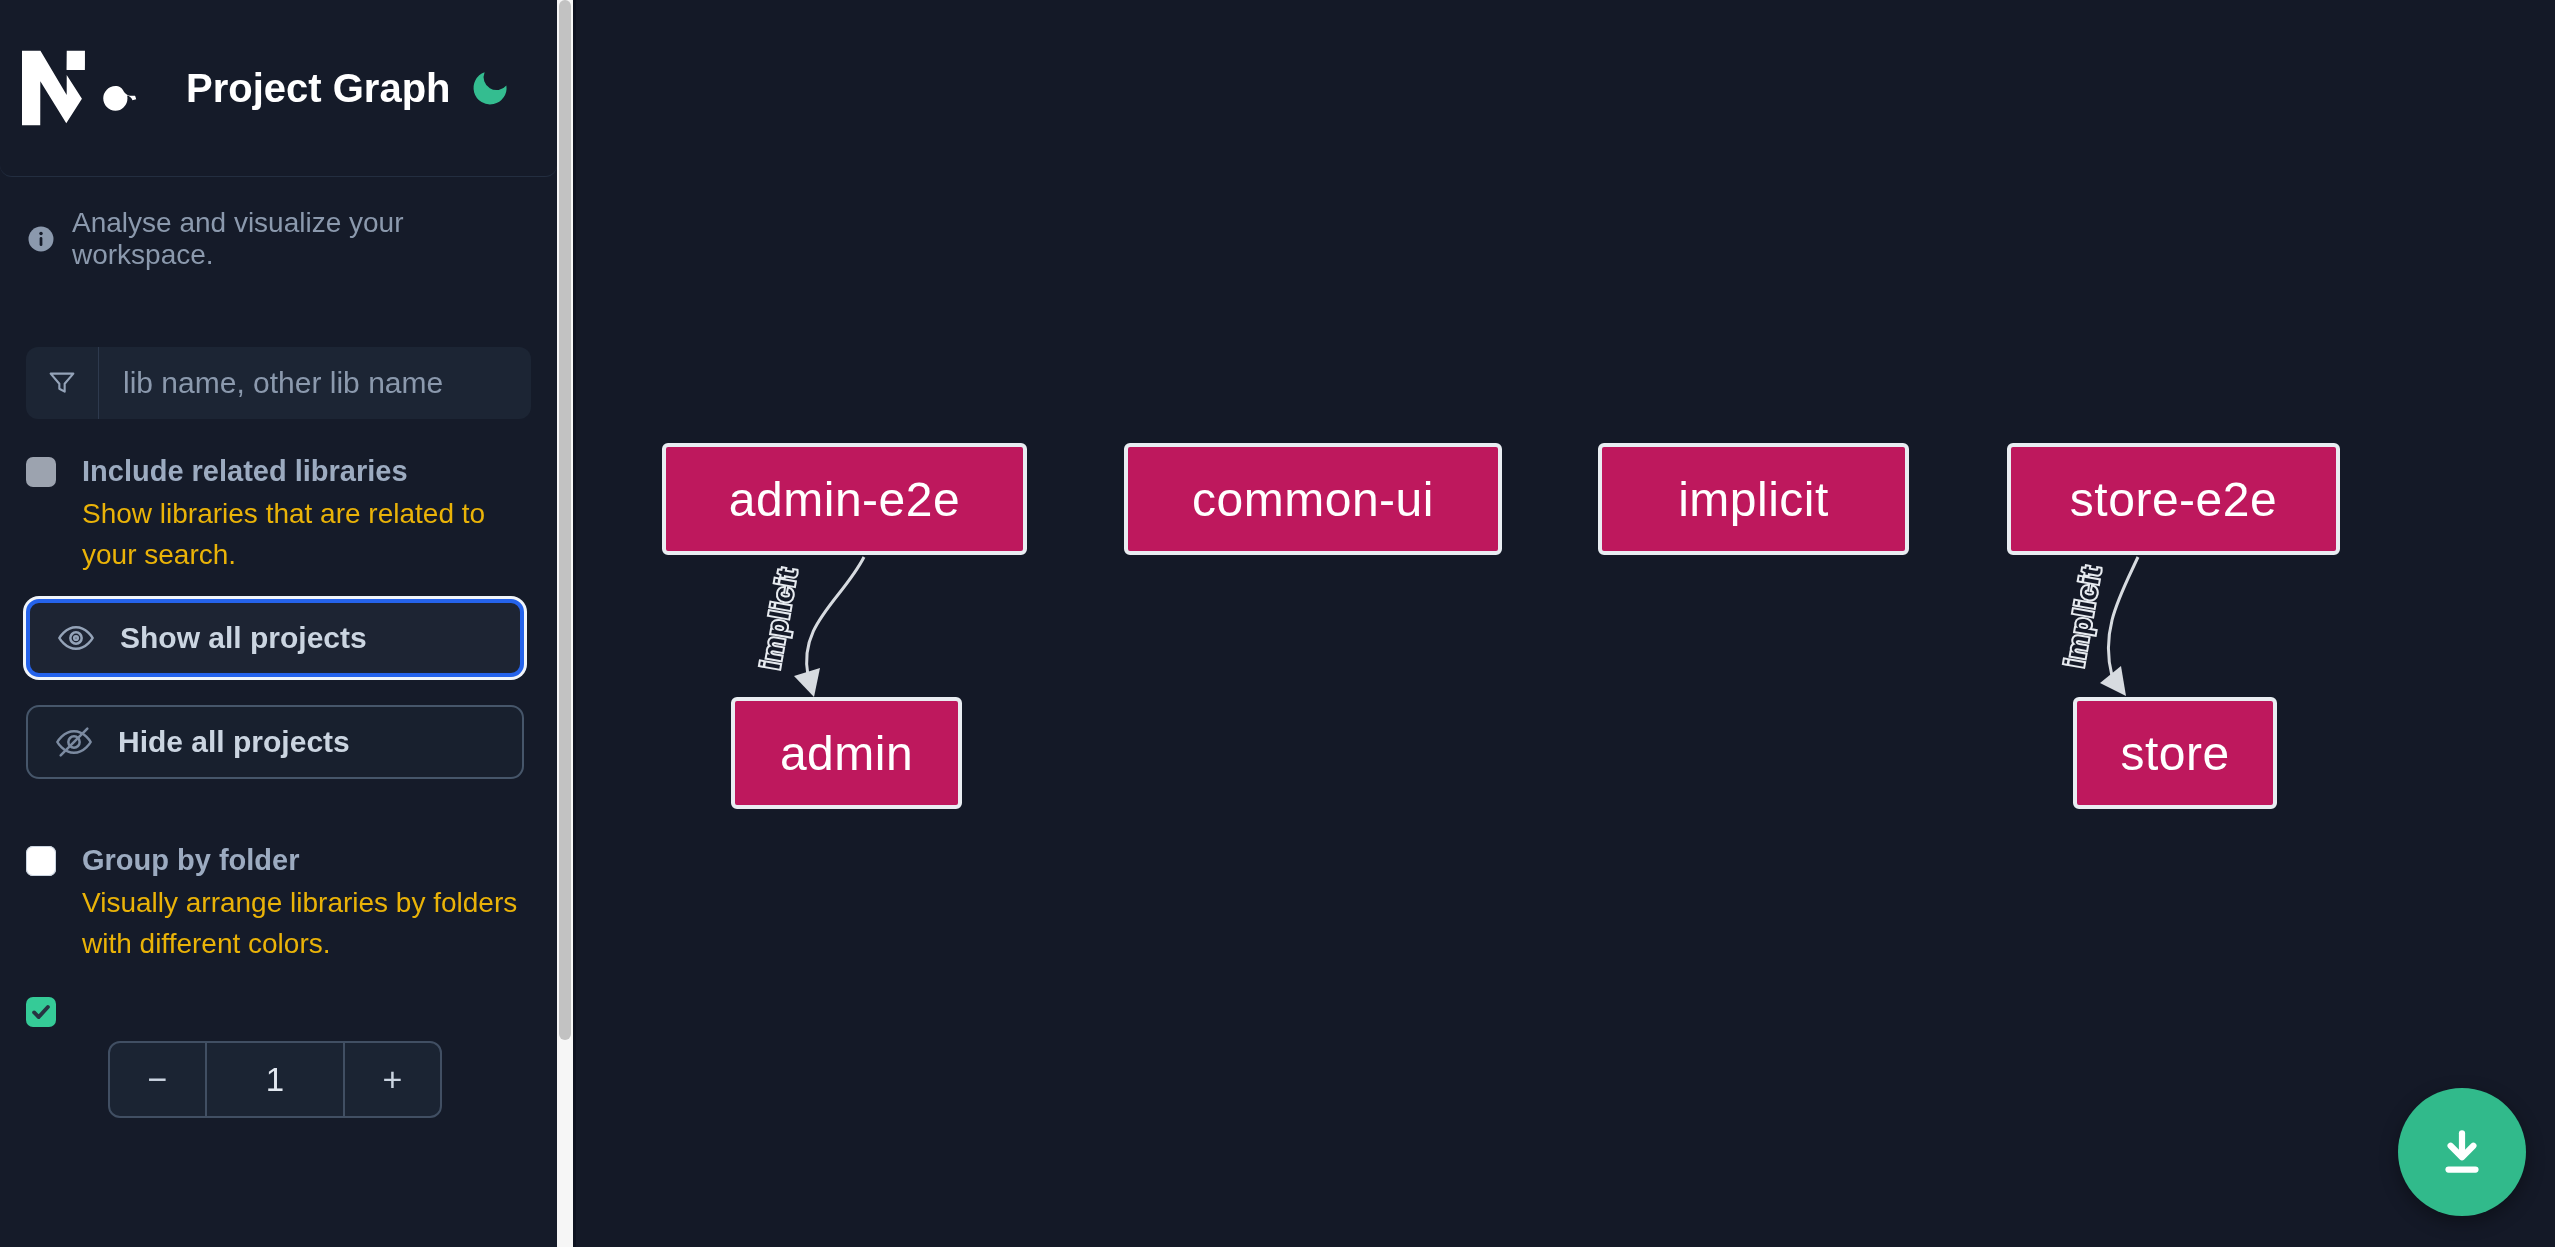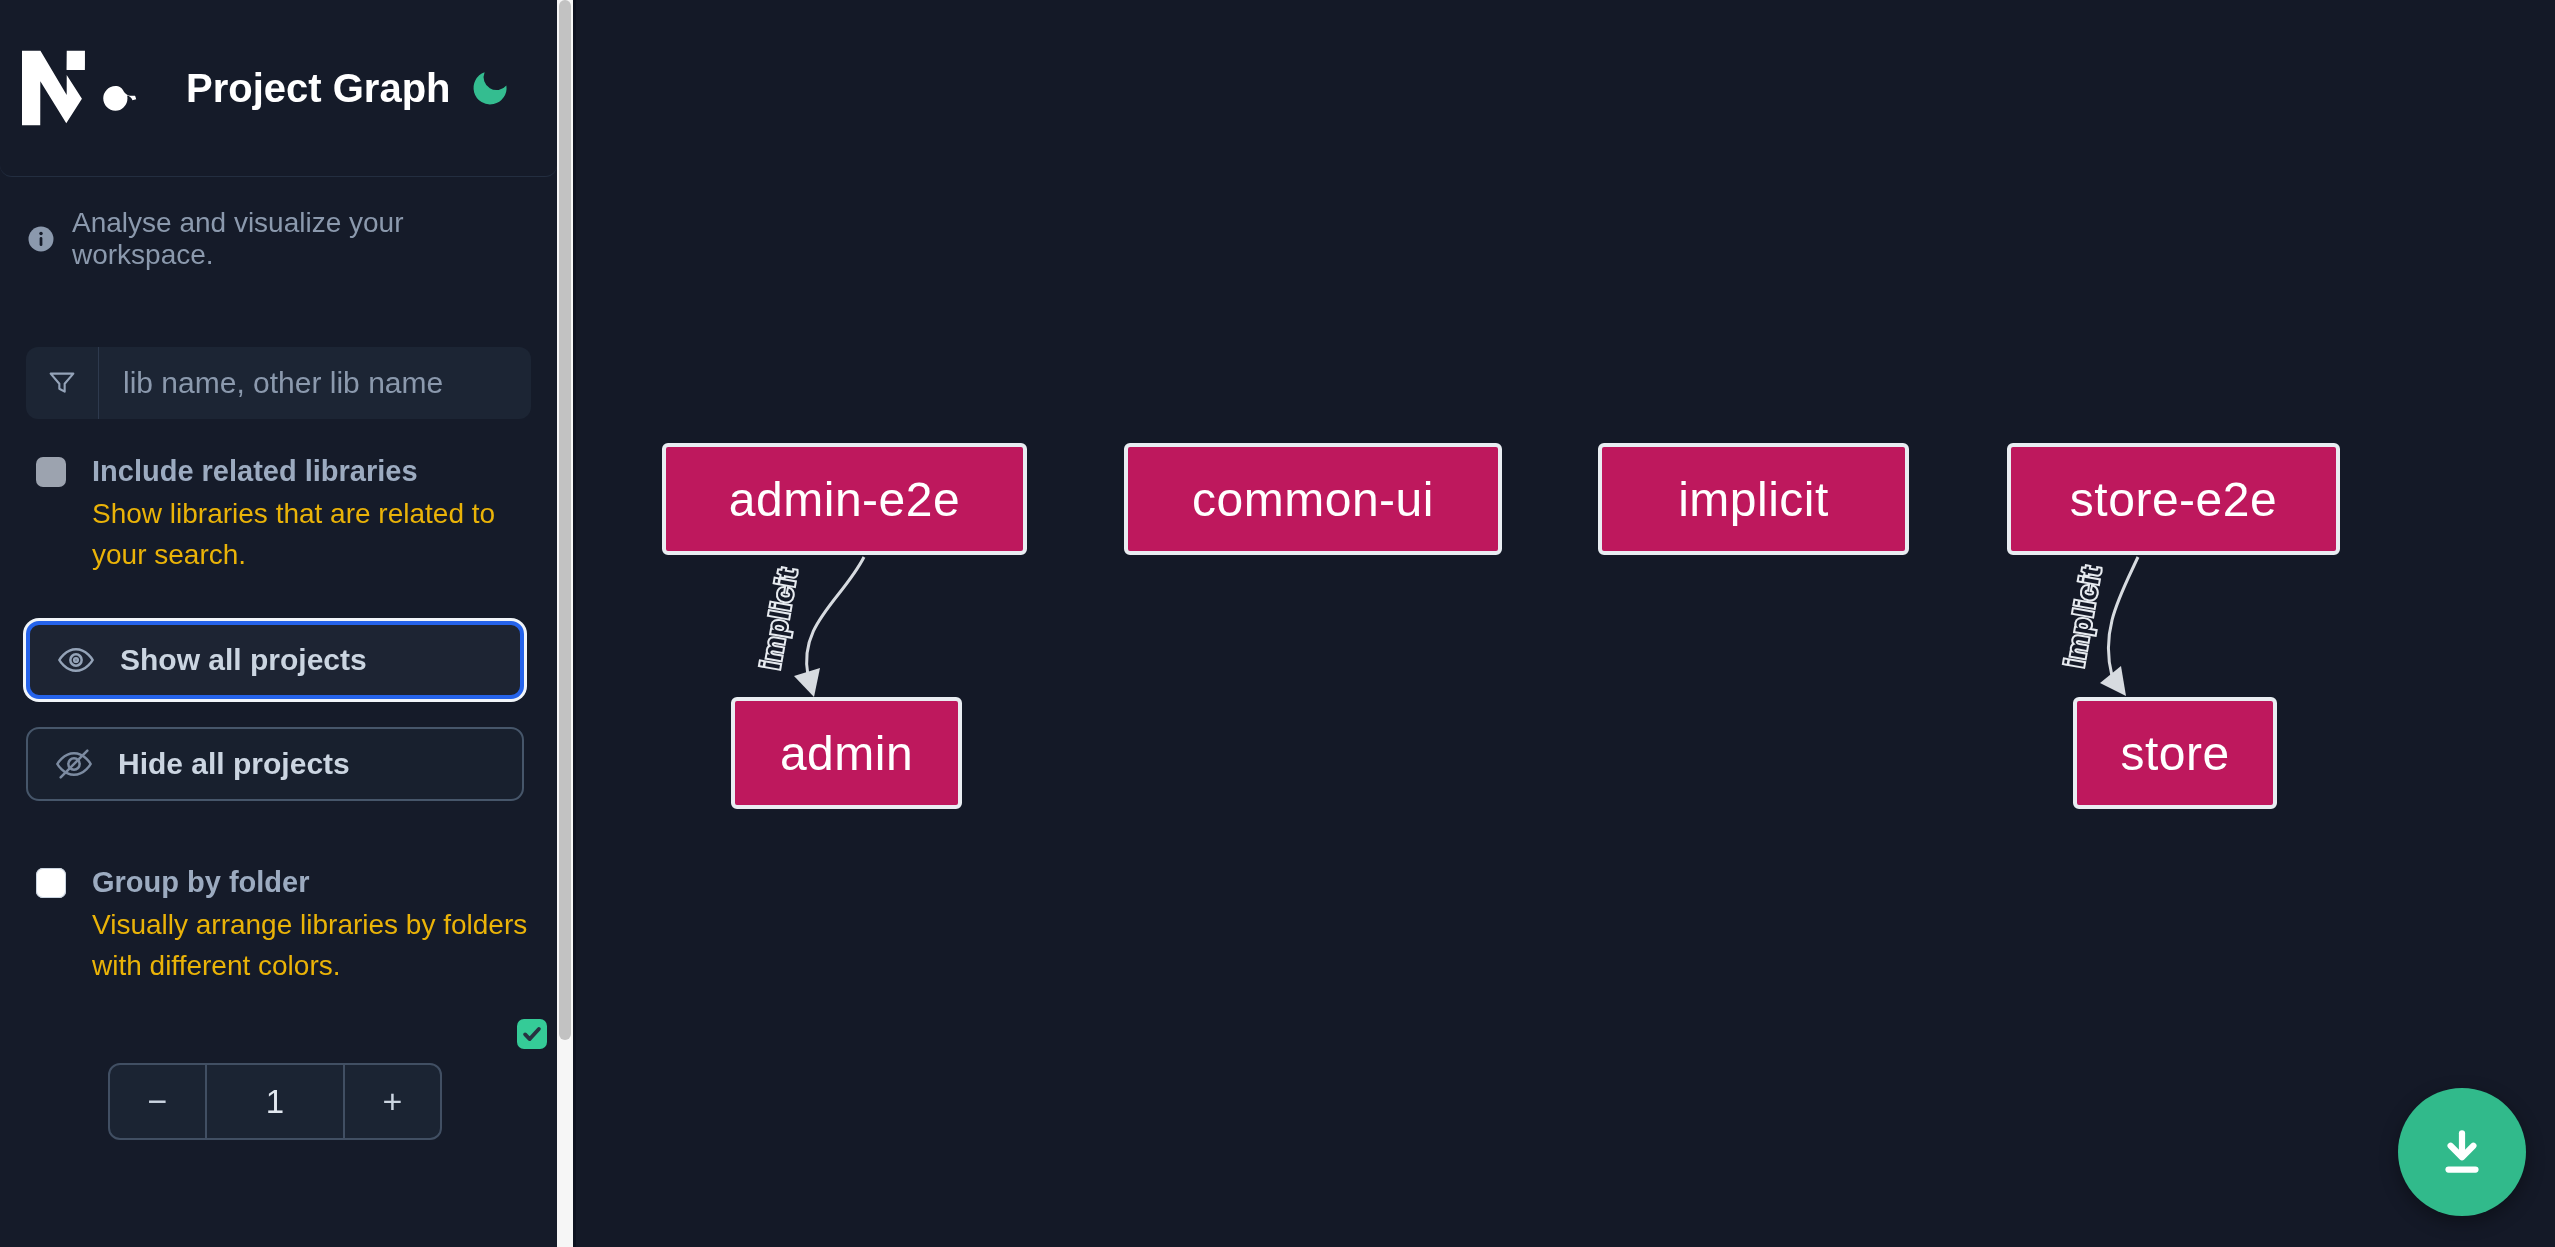--- a/index.html
+++ b/index.html
@@ -53,42 +53,42 @@
   .filter-icon-cell{
     width:72px;height:100%;display:flex;align-items:center;justify-content:center;
     border-right:1px solid #2e3a4e;flex:0 0 auto;
   }
   .filter-box input{
     flex:1;height:100%;background:transparent;border:none;outline:none;
     color:#e2e8f0;font-size:30px;padding:0 24px;font-family:"Liberation Sans",sans-serif;
   }
   .filter-box input::placeholder{color:#8b99ad;}
   
-  .check-row{display:flex;align-items:flex-start;gap:26px;margin:16px 10px 0 26px;justify-content:flex-end;}
+  .check-row{display:flex;align-items:flex-start;gap:26px;margin:16px 10px 0 26px;}
   .checkbox{
     width:30px;height:30px;border-radius:7px;flex:0 0 auto;margin-top:3px;
     cursor:pointer;display:flex;align-items:center;justify-content:center;
   }
   .cb-gray{background:#9ca3af;}
   .cb-white{background:#ffffff;box-shadow:0 0 0 1px #cbd5e1 inset;}
   .cb-green{background:#35cb97;}
   .check-label{color:#9cabc0;font-size:29px;font-weight:700;line-height:34px;}
   .check-desc{color:#eab308;font-size:28px;line-height:41px;margin-top:5px;max-width:455px;}
   .row-include{margin-top:35px;}
   .row-group{margin-top:64px;}
   .row-proximity{margin-top:30px;}
   
   .btn{
     display:flex;align-items:center;gap:24px;box-sizing:border-box;
     margin:0 26px;width:498px;height:78px;padding:0 26px;border-radius:13px;
     background:#1d2433;color:#cbd5e1;font-size:30px;font-weight:600;
     font-family:"Liberation Sans",sans-serif;cursor:pointer;
   }
   .btn-focused{
-    margin-top:46px;border:4px solid #2563eb;
+    margin-top:24px;border:4px solid #2563eb;
     box-shadow:0 0 0 3px #f1f5f9;background:#1d2433;
   }
   .btn-plain{
     margin-top:28px;border:2px solid #46566a;background:#18202e;height:74px;
   }
   .btn svg{flex:0 0 auto;}
   
   .stepper{
     margin:14px 0 0 108px;width:334px;height:77px;box-sizing:border-box;
     border:2px solid #414f63;border-radius:12px;background:#1b2433;

